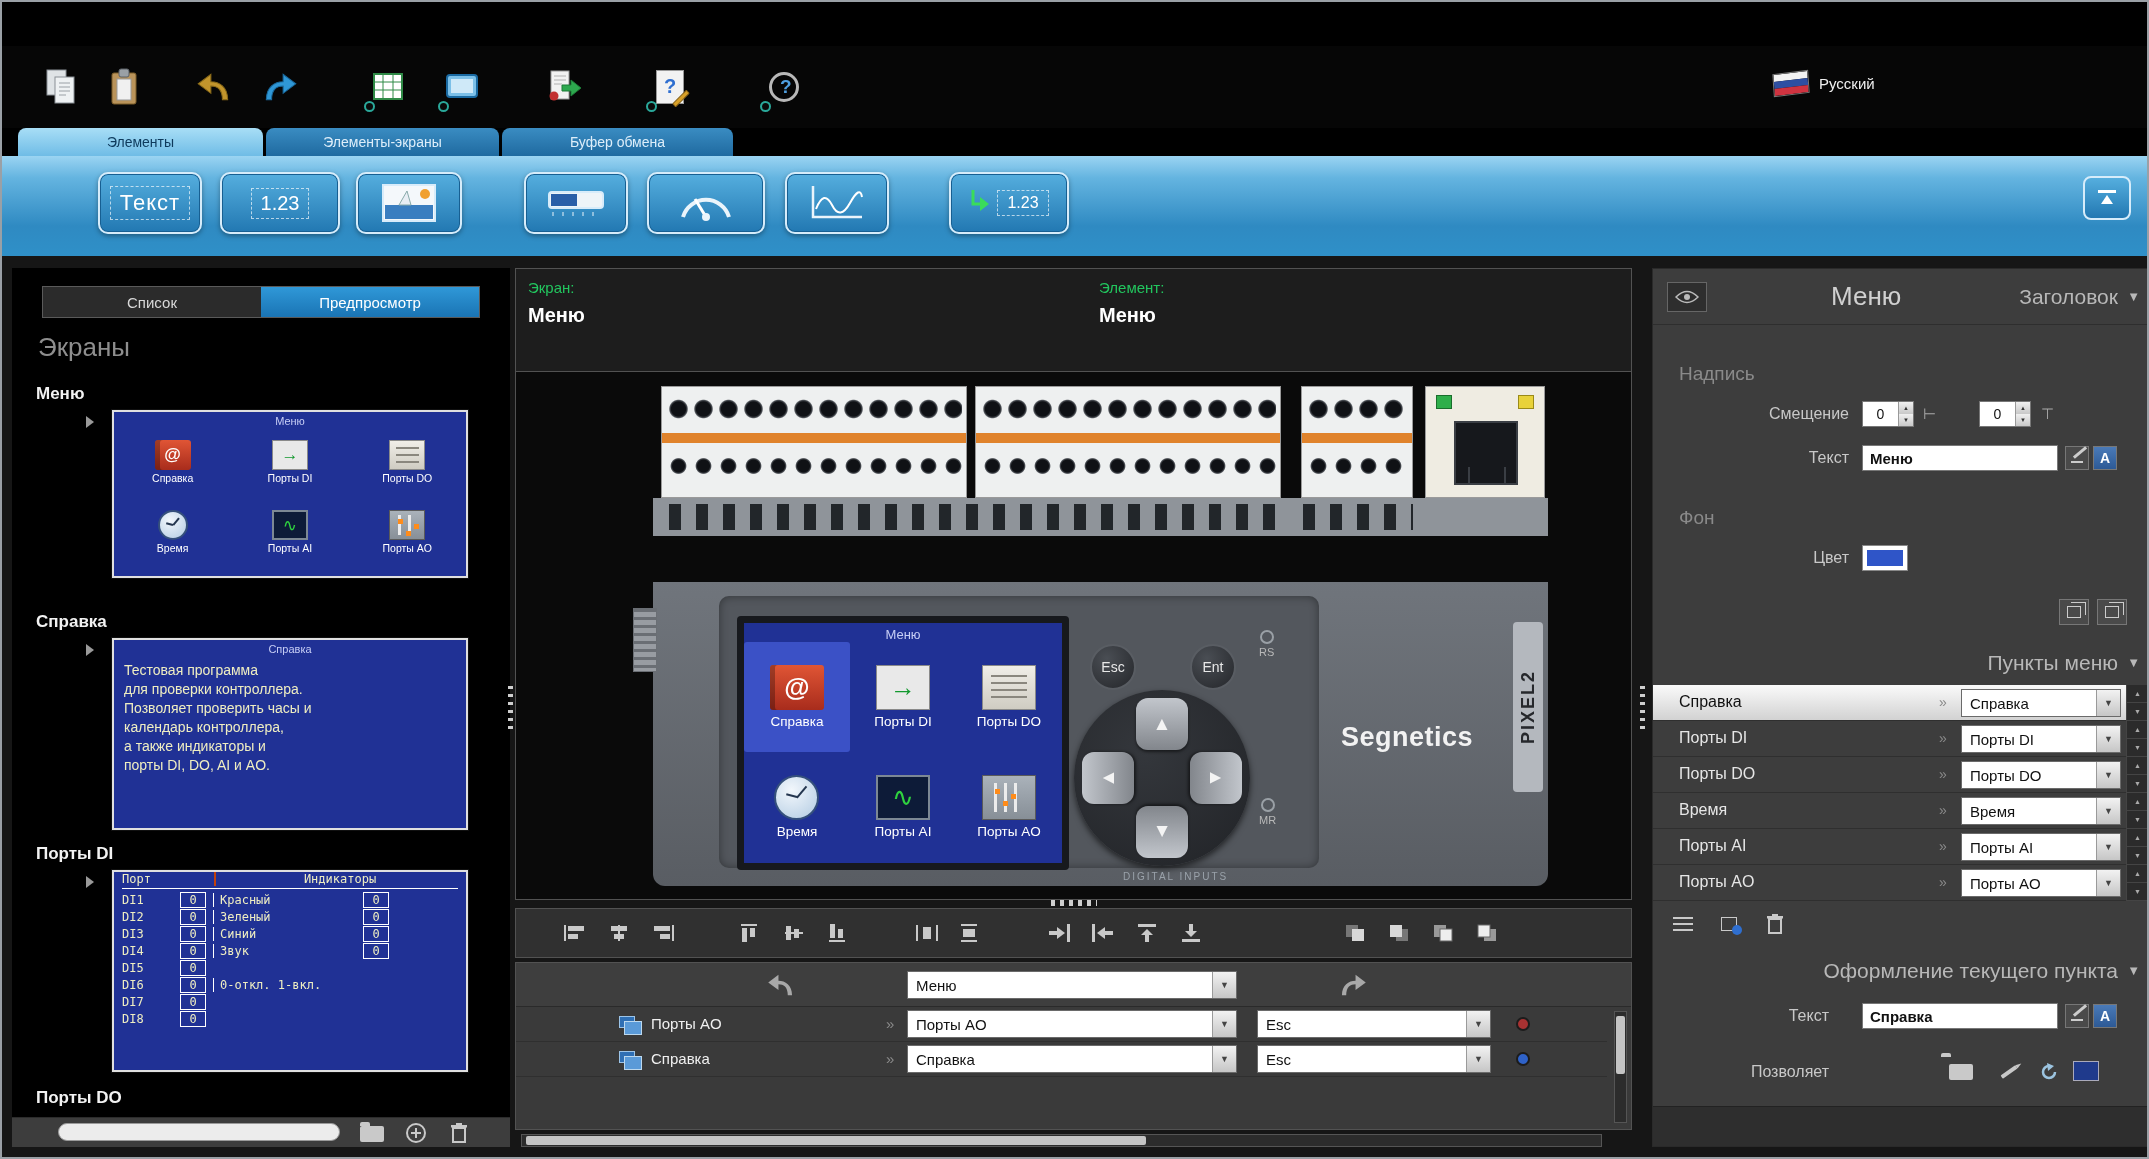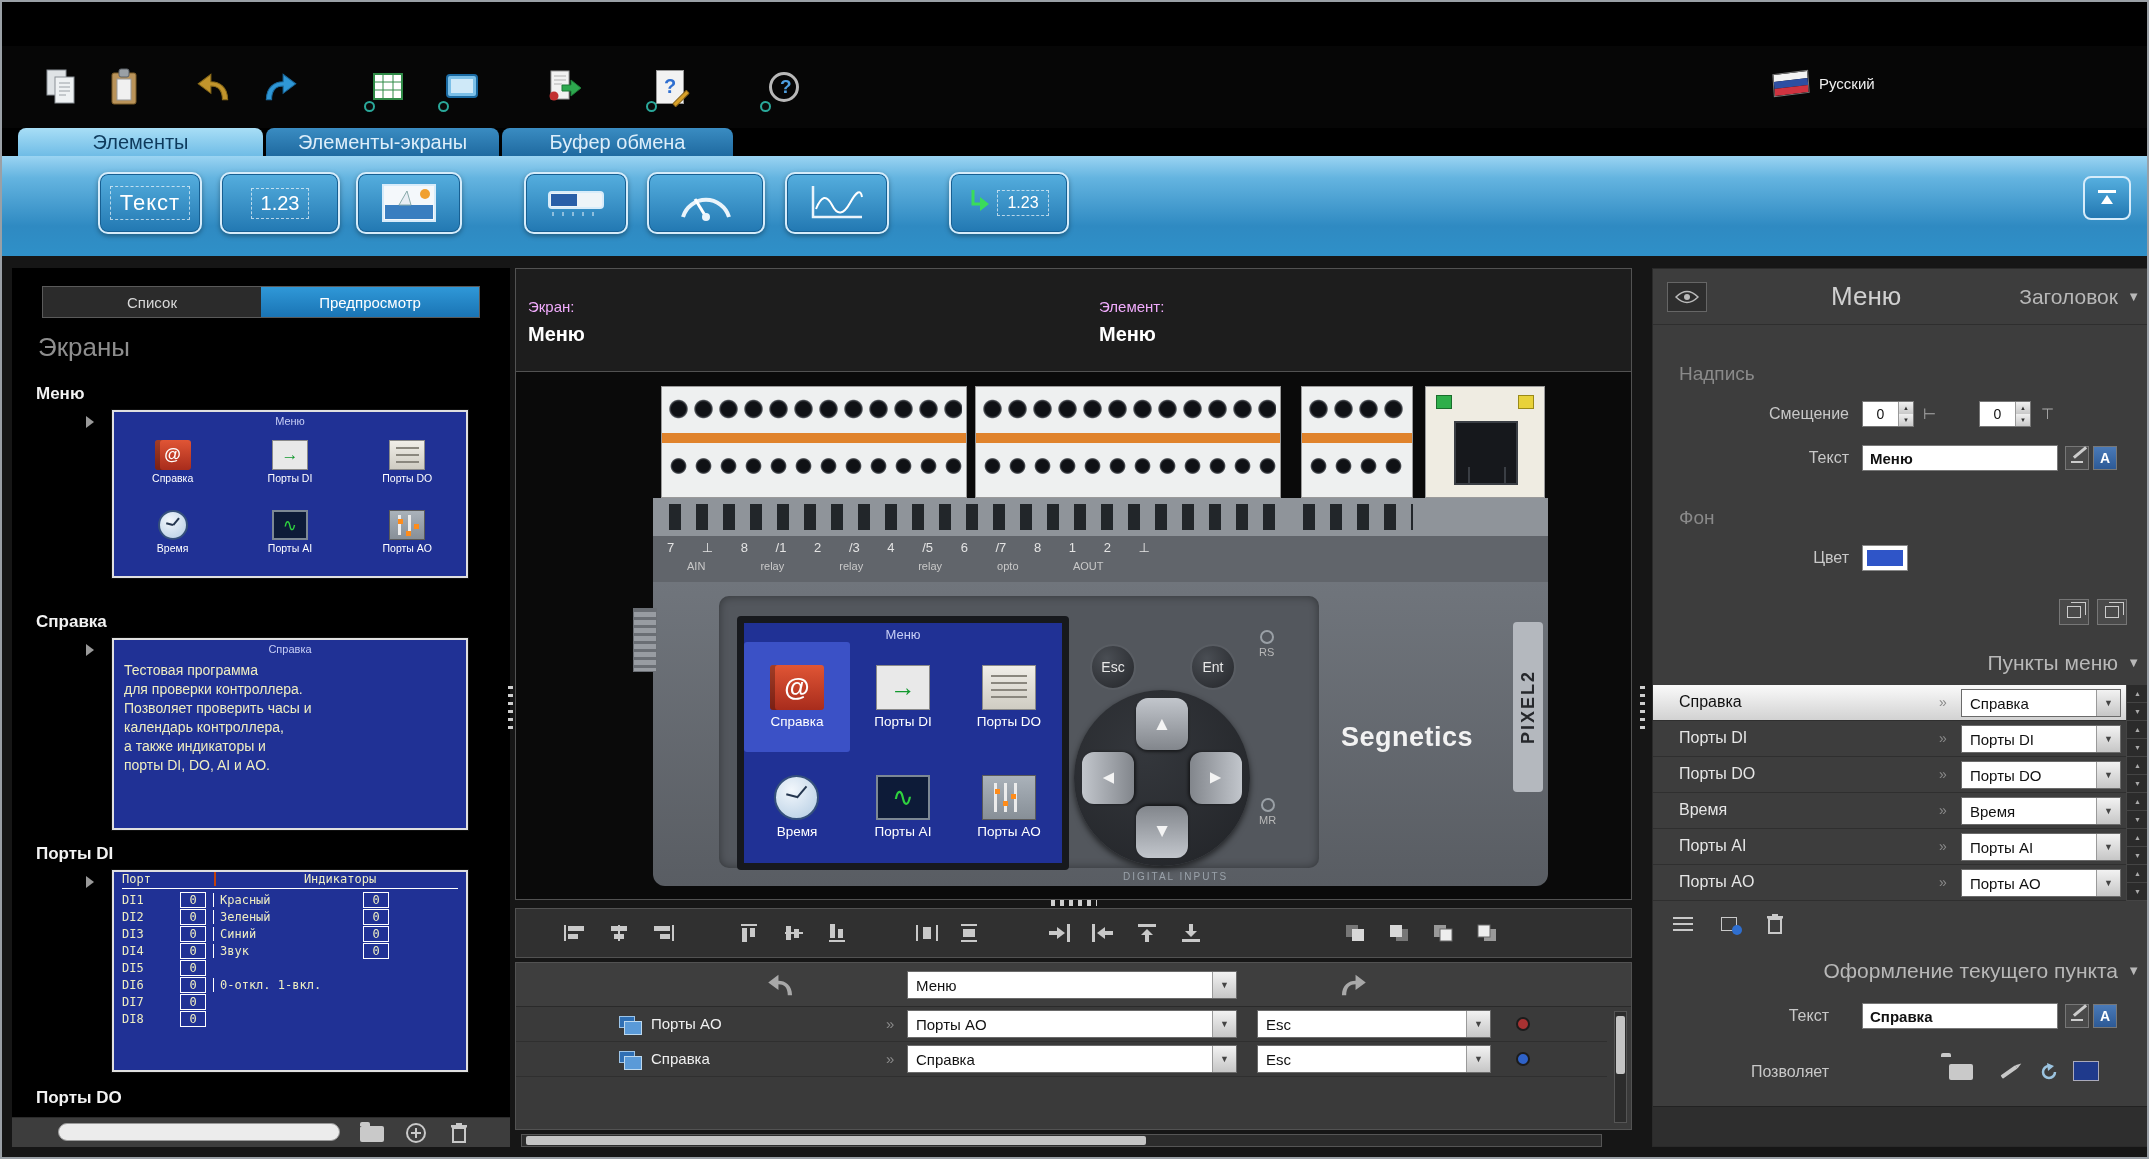--- a/index.html
+++ b/index.html
@@ -28,21 +28,21 @@
   .q-circle { position:relative; width:30px; height:30px; border:3px solid #b8b8b8; border-radius:50%; }
   .q-circle::after { content:"?"; position:absolute; left:8px; top:1px; color:#4f9fe0; font-weight:bold; font-size:19px; }
   .lang { position:absolute; left:1771px; top:26px; display:flex; align-items:center; gap:10px; }
   .flag { width:36px; height:23px; border:1px solid #777; transform:rotate(-4deg) skewY(-3deg); overflow:hidden; }
   .flag i { display:block; height:33.33%; }
   .flag .w { background:#f2f2f2; } .flag .b { background:#2e4fa2; } .flag .r { background:#cf3340; }
   .lang-label { color:#f0f0f0; font-size:15px; }
 
   
   .tabsrow { position:absolute; left:0; top:126px; right:0; height:28px; background:#000; }
-  .tab { position:absolute; top:0; height:28px; border-radius:8px 8px 0 0; display:flex; align-items:center; justify-content:center; font-size:20px; }
+  .tab { position:absolute; top:0; height:28px; border-radius:8px 8px 0 0; display:flex; align-items:center; justify-content:center; font-size:14px; }
   .tab.active { background:linear-gradient(#a8def6,#6fbce6); color:#0e3a5c; }
   .tab.inactive { background:linear-gradient(#3a8cc2,#1f6aa0); color:#ddeefa; }
 
   
   .elembar { position:absolute; left:0; top:154px; right:0; height:100px;
      background:linear-gradient(180deg,#9bd4f2 0%,#64b4e0 22%,#2f8ac2 70%,#2f90c8 100%); }
   .ebtn { position:absolute; top:16px; height:62px; border:2px solid #d6ecfa; border-radius:10px;
      background:linear-gradient(#55aede,#2278b2); box-shadow:inset 0 0 0 1px #175f92, 0 2px 5px rgba(0,0,0,.35);
      color:#fff; display:flex; align-items:center; justify-content:center; }
   .dashedbox { border:1px dashed rgba(255,255,255,.65); padding:3px 9px; }
@@ -118,21 +118,21 @@
   .lp-track { position:absolute; left:46px; top:5px; width:282px; height:18px; border-radius:9px; background:#ececec; border:1px solid #9a9a9a; }
   .folder-ic { position:absolute; width:24px; height:16px; background:#c9c9c9; border-radius:2px; }
   .folder-ic::before { content:""; position:absolute; top:-4px; left:0; width:10px; height:4px; background:#c9c9c9; border-radius:2px 2px 0 0; }
   .plus-ic { position:absolute; width:20px; height:20px; border:2px solid #c9c9c9; border-radius:50%; }
   .plus-ic::before { content:""; position:absolute; left:3px; top:7px; width:10px; height:2px; background:#c9c9c9; }
   .plus-ic::after { content:""; position:absolute; left:7px; top:3px; width:2px; height:10px; background:#c9c9c9; }
 
   
   .center { position:absolute; left:513px; top:12px; width:1117px; height:879px; }
   .canvas-header { position:absolute; left:0; top:0; right:0; height:104px; background:#1d1d1d; border:1px solid #525252; }
-  .ch-label { color:#f0abfc; font-size:15px;margin-top:19px; }
+  .ch-label { color:#22c55e; font-size:15px; }
   .ch-value { color:#fff; font-size:20px; font-weight:bold; margin-top:8px; }
   .device-area { position:absolute; left:0; top:104px; right:0; height:528px; background:#0a0a0a; border:1px solid #525252; border-top:none; overflow:hidden; }
   .device { position:absolute; left:137px; top:14px; width:895px; height:500px; }
   .tblock { position:absolute; top:0; height:112px; background:#eef0f0; border:1px solid #9a9a9a; }
   .trow-big { position:absolute; left:4px; right:4px; top:8px; height:28px;
      background-image:radial-gradient(circle at center,#0f1115 38%,#474b51 46%,transparent 52%); background-size:25px 28px; background-repeat:repeat-x; }
   .trow-sml { position:absolute; left:4px; right:4px; top:68px; height:22px;
      background-image:radial-gradient(circle at center,#0f1115 36%,#474b51 44%,transparent 50%); background-size:25px 22px; background-repeat:repeat-x; }
   .oband { position:absolute; left:0; right:0; top:46px; height:10px; background:#e0832c; }
   .eth { position:absolute; top:0; height:112px; background:#efece2; border:1px solid #9a9a9a; }
@@ -534,24 +534,20 @@
             </div>
           <div class="eth" style="left:772px;width:120px">
             <span class="led-g"></span>
             <span class="led-y"></span>
             <span class="port"></span>
           </div>
           <div class="bodystrip">
             <div class="slots" style="left:16px;width:612px"></div>
             <div class="slots" style="left:650px;width:110px"></div>
           </div>
-          <div class="numstrip">
-            <div class="tnums">7 ⊥ 8 /1 2 /3 4 /5 6 /7 8 1 2 ⊥</div>
-            <div class="tgroups">AIN relay relay relay opto AOUT</div>
-          </div>
 
           <div class="front">
             <div class="front-inset"></div>
             <div class="stub"></div>
             <div class="dscreen-bezel">
               <div class="dscreen big">
                 <div class="prev-title">Меню</div>
                 <div class="grid3">
                   <div class="cell sel">
                       <span class="glyph g-book"></span>

